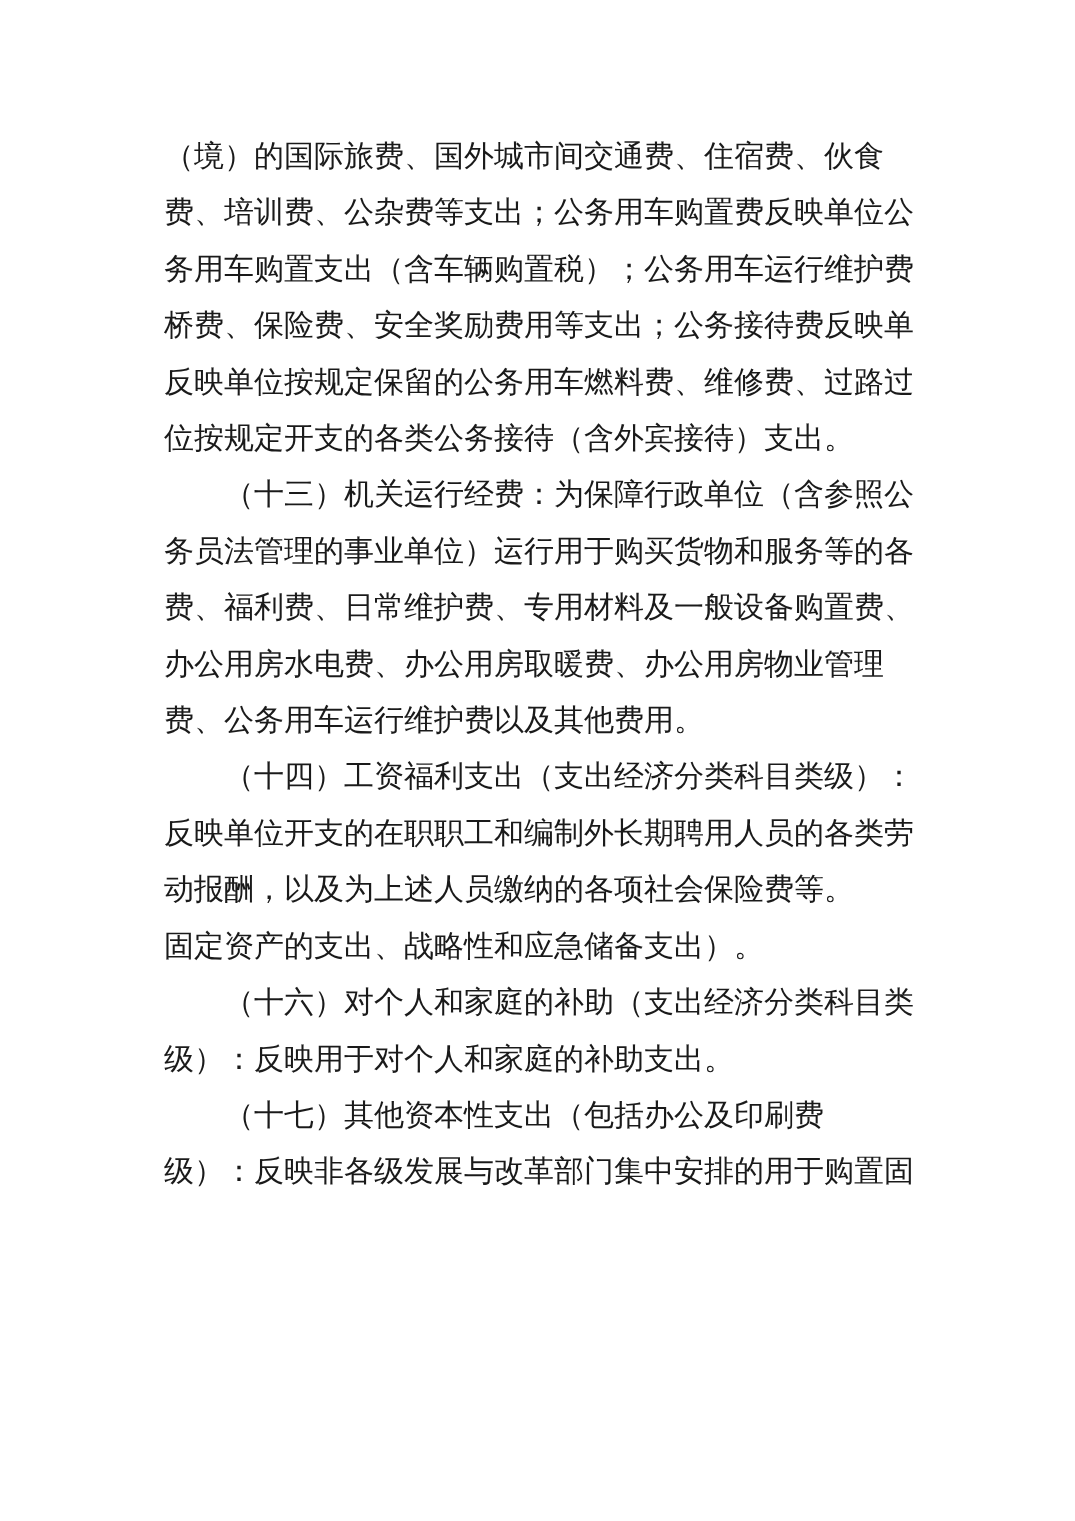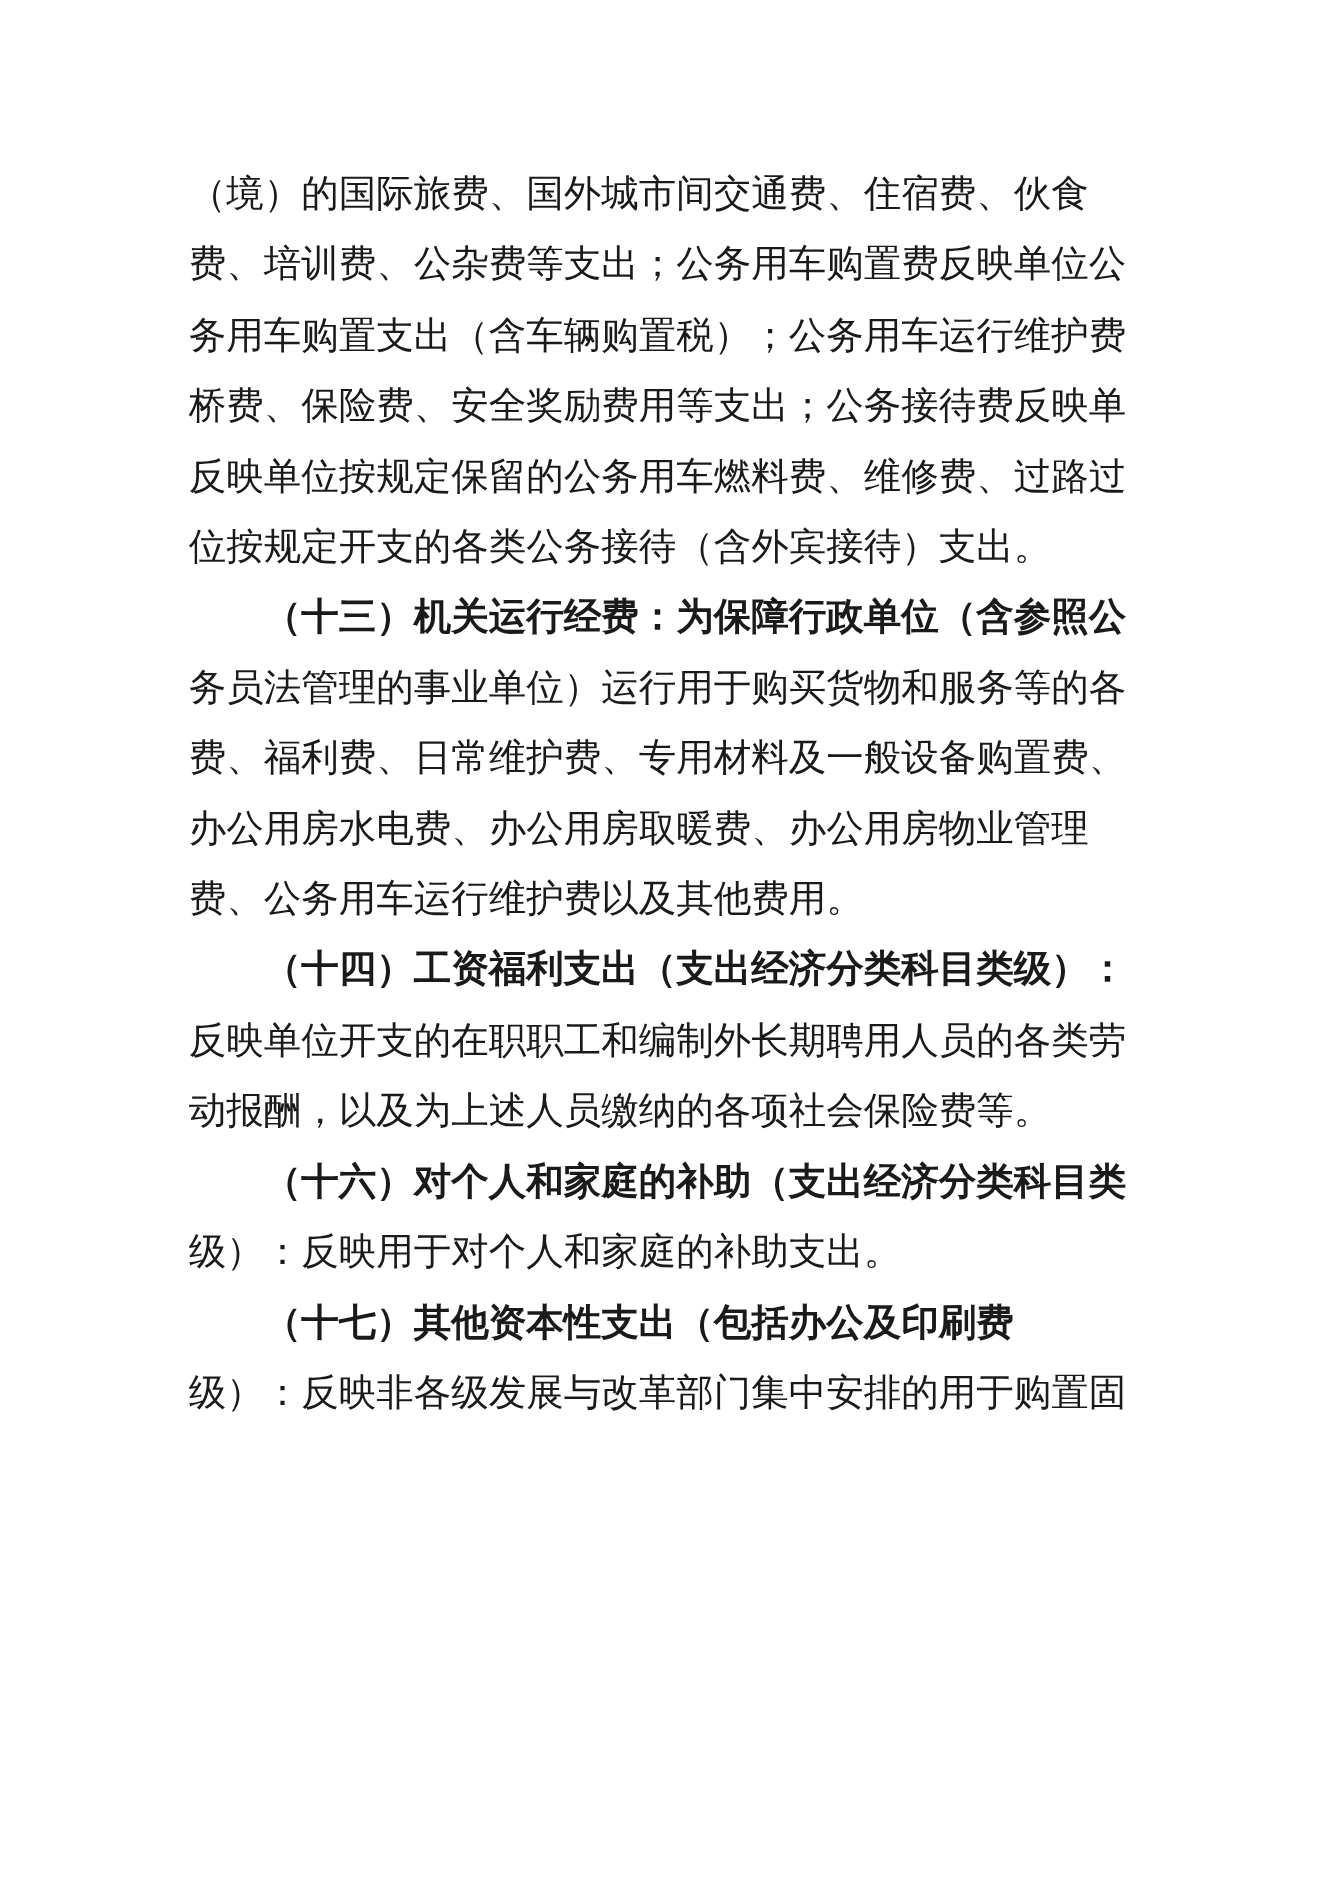--- a/index.html
+++ b/index.html
@@ -14,35 +14,34 @@
   }
   .page {
     position: relative;
     width: 1075px;
     height: 1521px;
     background: #ffffff;
   }
   .content {
     position: absolute;
     top: 128px;
-    left: 151px;
+    left: 164px;
     width: 760px;
   }
   .line {
     font-family: "DejaVu Serif", "Liberation Serif", serif;
     font-size: 30px;
     line-height: 56.4px;
     font-weight: 400;
     color: #1a1a1a;
     white-space: nowrap;
     letter-spacing: 0;
   }
   .line.indent {
     text-indent: 60px;
-    font-weight: bold;
   }
 </style>
 </head>
 <body>
 
 <div class="page">
   <div class="content">
       <div class="line">（境）的国际旅费、国外城市间交通费、住宿费、伙食</div>
       <div class="line">费、培训费、公杂费等支出；公务用车购置费反映单位公</div>
       <div class="line">务用车购置支出（含车辆购置税）；公务用车运行维护费</div>
@@ -50,18 +49,19 @@
       <div class="line">反映单位按规定保留的公务用车燃料费、维修费、过路过</div>
       <div class="line">位按规定开支的各类公务接待（含外宾接待）支出。</div>
       <div class="line indent">（十三）机关运行经费：为保障行政单位（含参照公</div>
       <div class="line">务员法管理的事业单位）运行用于购买货物和服务等的各</div>
       <div class="line">费、福利费、日常维护费、专用材料及一般设备购置费、</div>
       <div class="line">办公用房水电费、办公用房取暖费、办公用房物业管理</div>
       <div class="line">费、公务用车运行维护费以及其他费用。</div>
       <div class="line indent">（十四）工资福利支出（支出经济分类科目类级）：</div>
       <div class="line">反映单位开支的在职职工和编制外长期聘用人员的各类劳</div>
       <div class="line">动报酬，以及为上述人员缴纳的各项社会保险费等。</div>
+      <div class="line">固定资产的支出、战略性和应急储备支出）。</div>
       <div class="line indent">（十六）对个人和家庭的补助（支出经济分类科目类</div>
       <div class="line">级）：反映用于对个人和家庭的补助支出。</div>
       <div class="line indent">（十七）其他资本性支出（包括办公及印刷费</div>
       <div class="line">级）：反映非各级发展与改革部门集中安排的用于购置固</div>
     </div>
 </div>
 
 </body></html>

